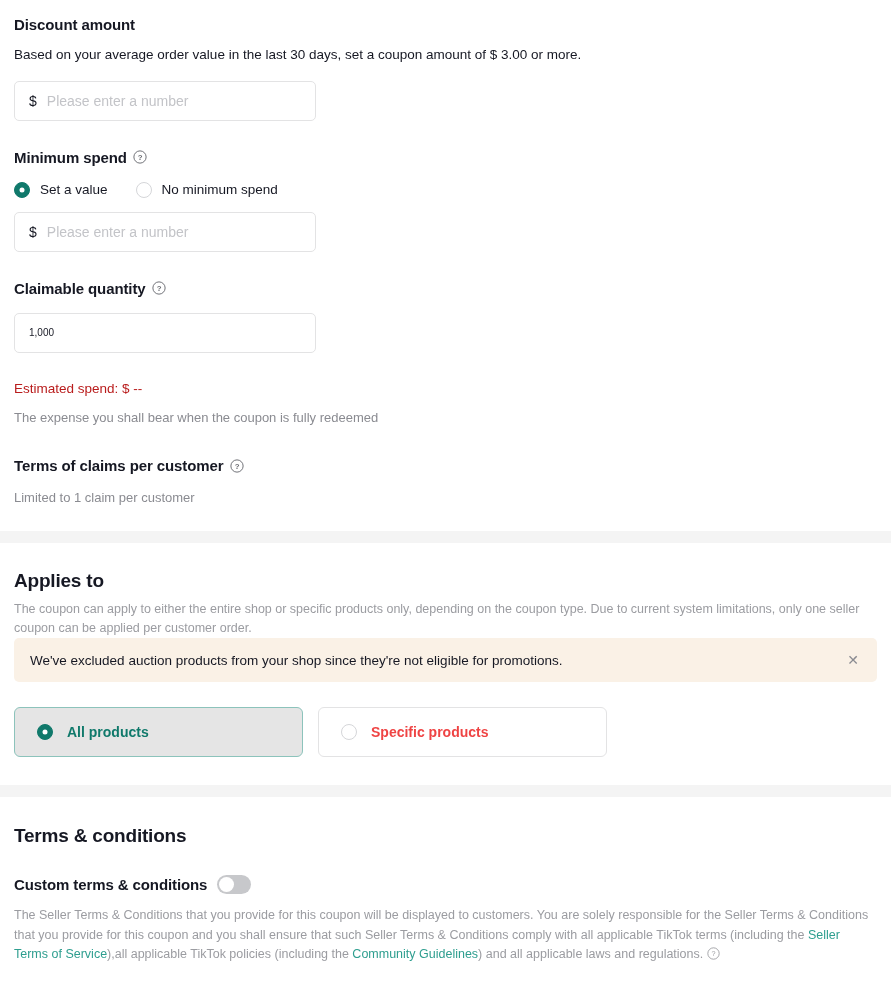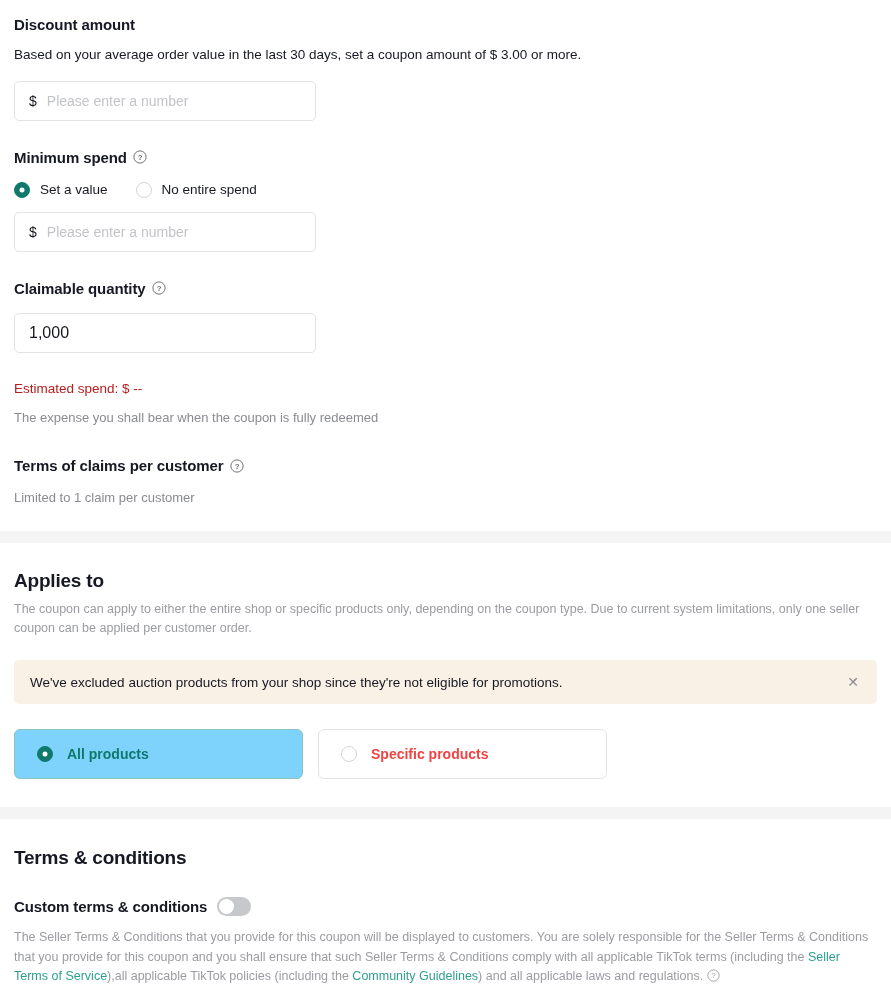--- a/index.html
+++ b/index.html
@@ -80,21 +80,21 @@
     font-size: 14px;
     color: #161823;
     font-weight: 400;
   }
   .input-ghost {
     font-size: 14px;
     color: #c3c4c8;
     flex: 1;
   }
   .input-value {
-    font-size: 16px;
+    font-size: 10px;
     color: #161823;
     flex: 1;
   }
 
   
   .radio-row {
     display: flex;
     align-items: center;
     gap: 10px;
   }
@@ -175,21 +175,21 @@
     width: 289px;
     height: 50px;
     border-radius: 6px;
     display: flex;
     align-items: center;
     padding: 0 22px;
     gap: 14px;
     cursor: pointer;
   }
   .choice-card.selected {
-    background: #7dd3fc;
+    background: #e5e5e5;
     border: 1px solid #8cc3bb;
   }
   .choice-card.unselected {
     background: #ffffff;
     border: 1px solid #e3e3e4;
   }
   .choice-label {
     font-size: 14px;
     font-weight: 700;
   }
@@ -248,21 +248,21 @@
       </svg>
     </span>
   </div>
   <div class="radio-group mt16">
     <div class="radio-row">
       <span class="radio-dot on"></span>
       <span class="radio-label">Set a value</span>
     </div>
     <div class="radio-row">
       <span class="radio-dot off"></span>
-      <span class="radio-label">No entire spend</span>
+      <span class="radio-label">No minimum spend</span>
     </div>
   </div>
   <div class="text-input mt14">
     <span class="prefix">$</span>
     <span class="input-ghost">Please enter a number</span>
   </div>
 </div>
 
 <div class="section" style="padding-top:28px;">
   <div class="field-title">
@@ -294,21 +294,21 @@
   <div class="muted-text" style="margin-top:14px;">Limited to 1 claim per customer</div>
 </div>
 
 <div style="height:23px;"></div>
 <div class="divider-band"></div>
 
 <div class="section" style="padding-top:27px;">
   <div class="section-title">Applies to</div>
   <div class="desc-text mt8" style="max-width:863px;">The coupon can apply to either the entire shop or specific products only, depending on the coupon type. Due to current system limitations, only one seller coupon can be applied per customer order.</div>
 
-  <div class="alert" style="margin-top:22px;gap:32px;">
+  <div class="alert" style="gap:32px;">
     <span class="alert-text">We've excluded auction products from your shop since they're not eligible for promotions.</span>
     <span class="alert-close">✕</span>
   </div>
 
   <div class="card-row" style="margin-top:25px;">
     <div class="choice-card selected">
       <span class="radio-dot on"></span>
       <span class="choice-label">All products</span>
     </div>
     <div class="choice-card unselected">

